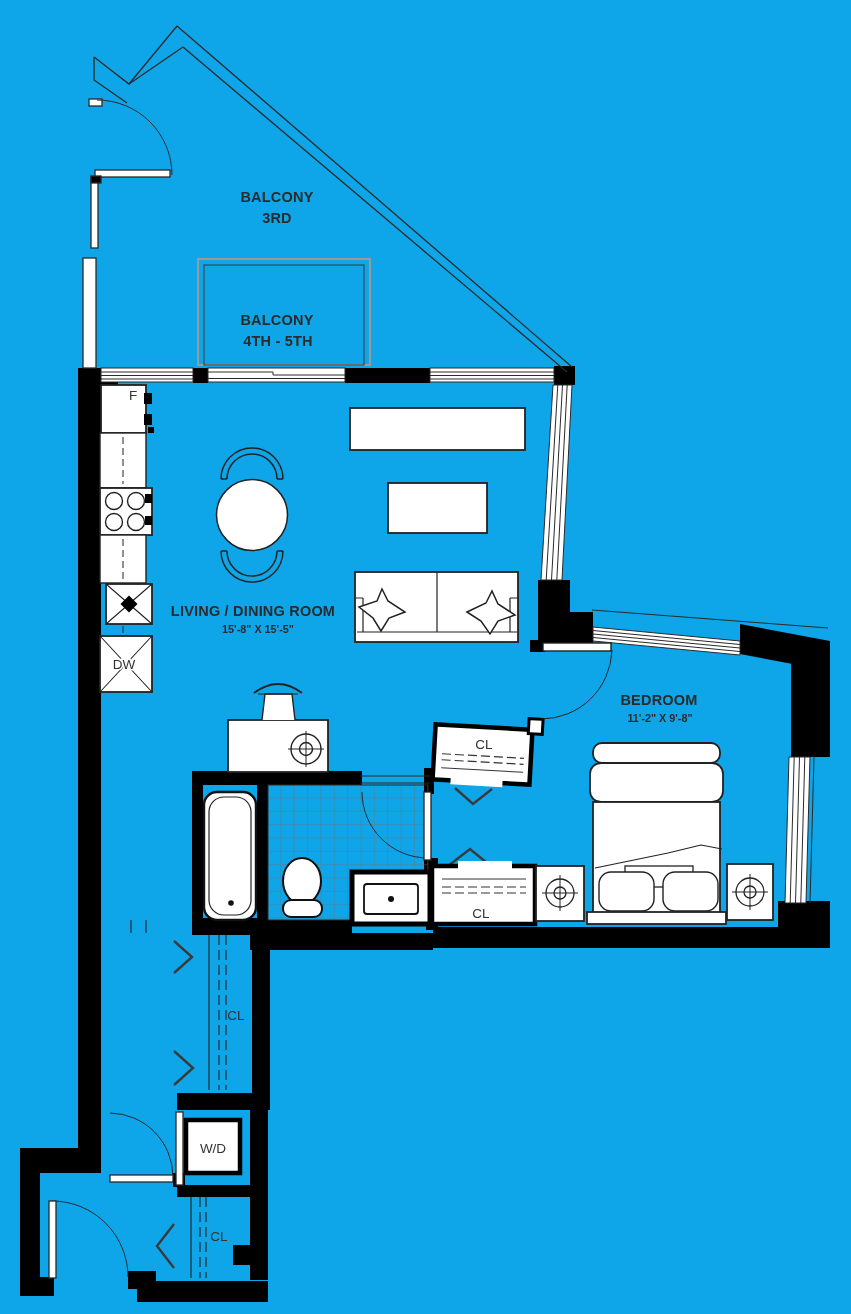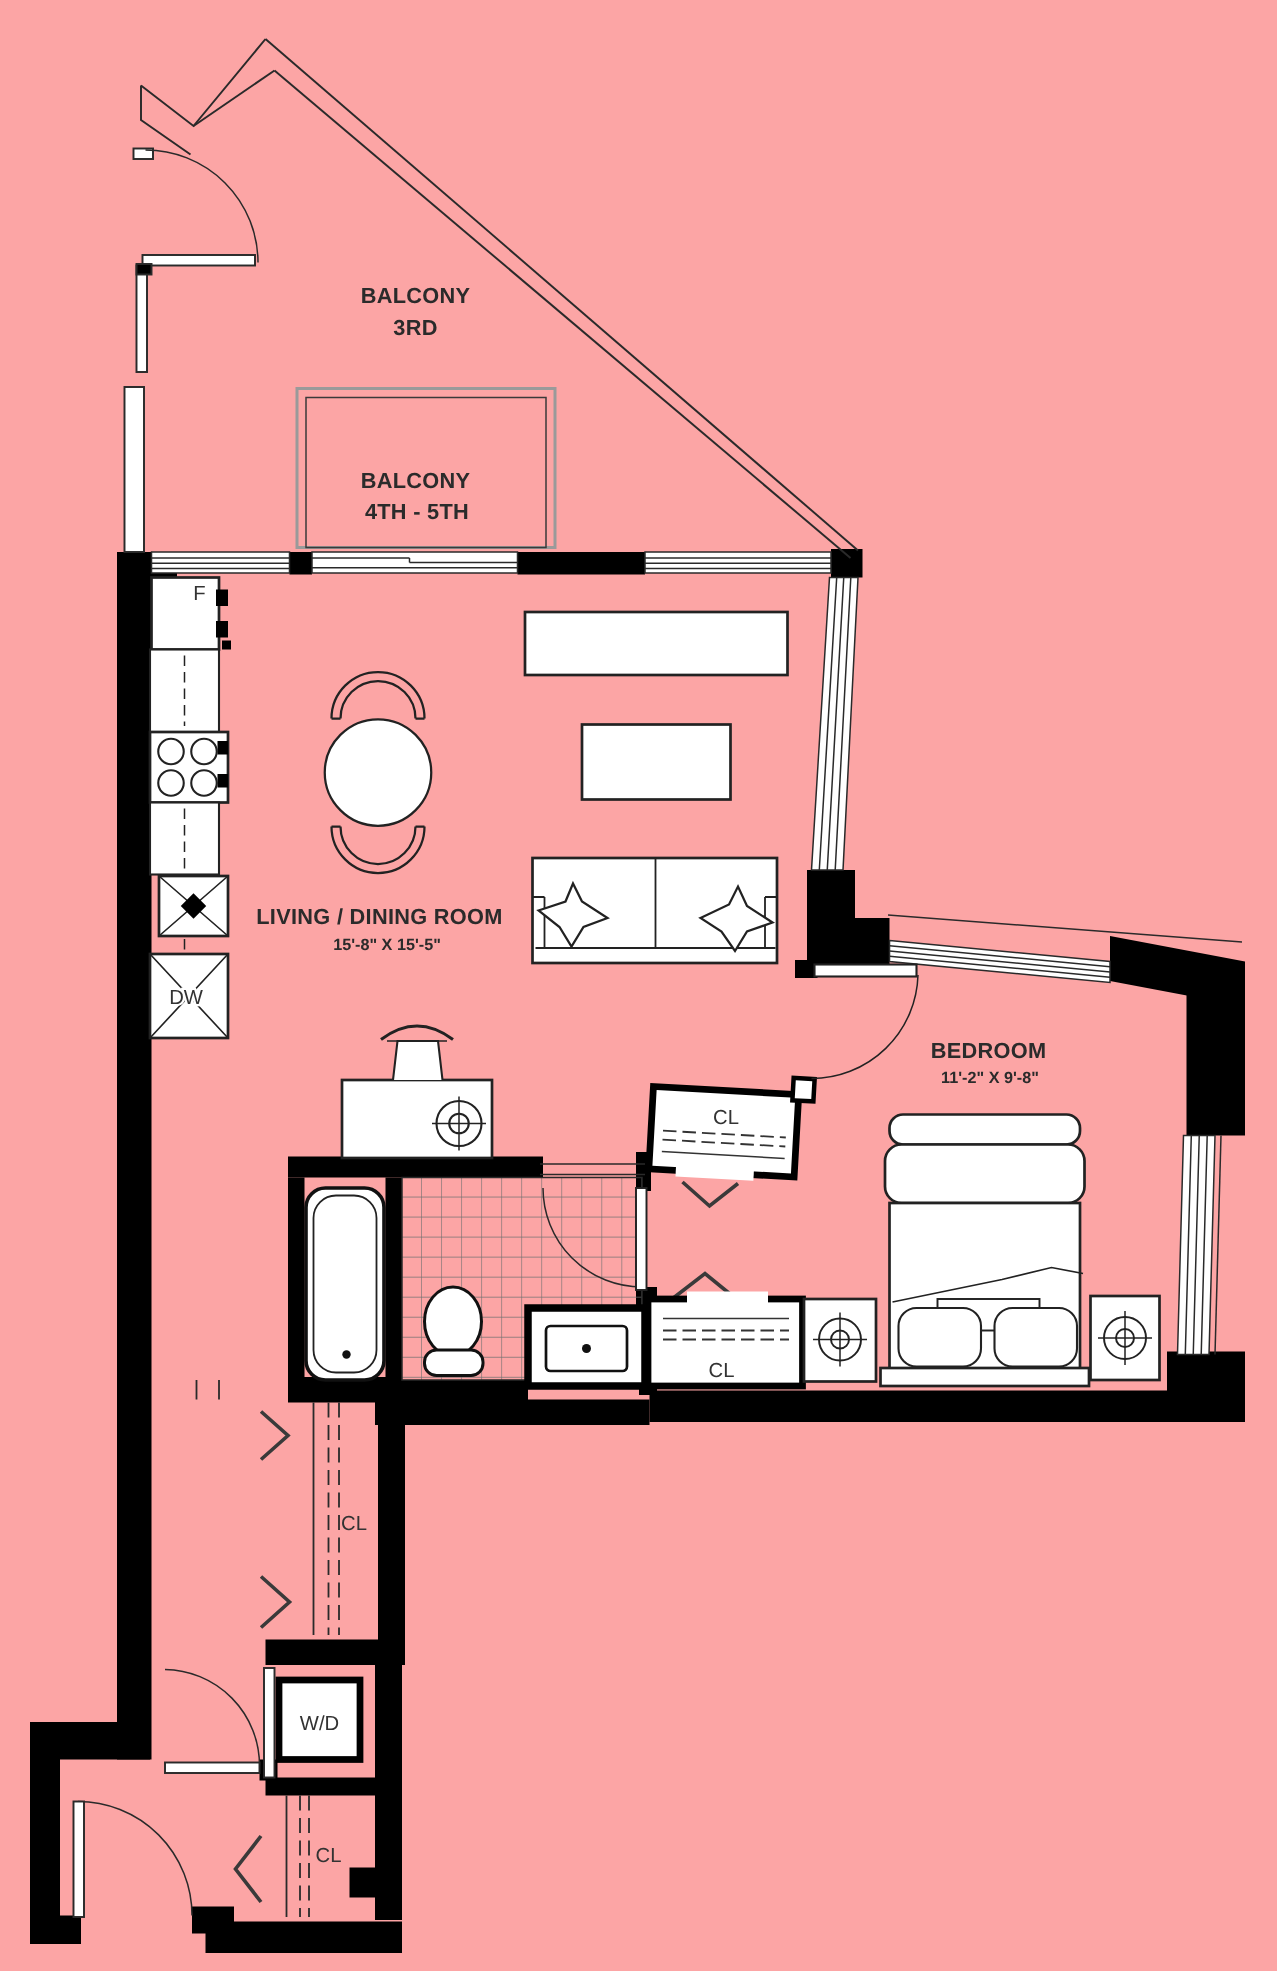--- a/index.html
+++ b/index.html
@@ -1,16 +1,16 @@
 <!DOCTYPE html>
 <html><head>
 <meta charset="utf-8">
 <style>
   html,body{margin:0;padding:0;background:#fff;}
-  .stage{position:relative;width:851px;height:1314px;background:#fca5a5;overflow:hidden;
+  .stage{position:relative;width:851px;height:1314px;background:#0ea5e9;overflow:hidden;
          font-family:"Liberation Sans",sans-serif;}
   svg{display:block;}
   text{font-family:"Liberation Sans",sans-serif;fill:#2b2b2b;text-anchor:middle;}
   .room{font-size:14.5px;font-weight:700;letter-spacing:.2px;}
   .dim{font-size:10.8px;font-weight:700;}
   .fix{font-size:13.5px;font-weight:400;fill:#333;}
   .halo{paint-order:stroke;stroke:#ffffff;stroke-width:3px;}
 </style>
 </head>
 <body>

